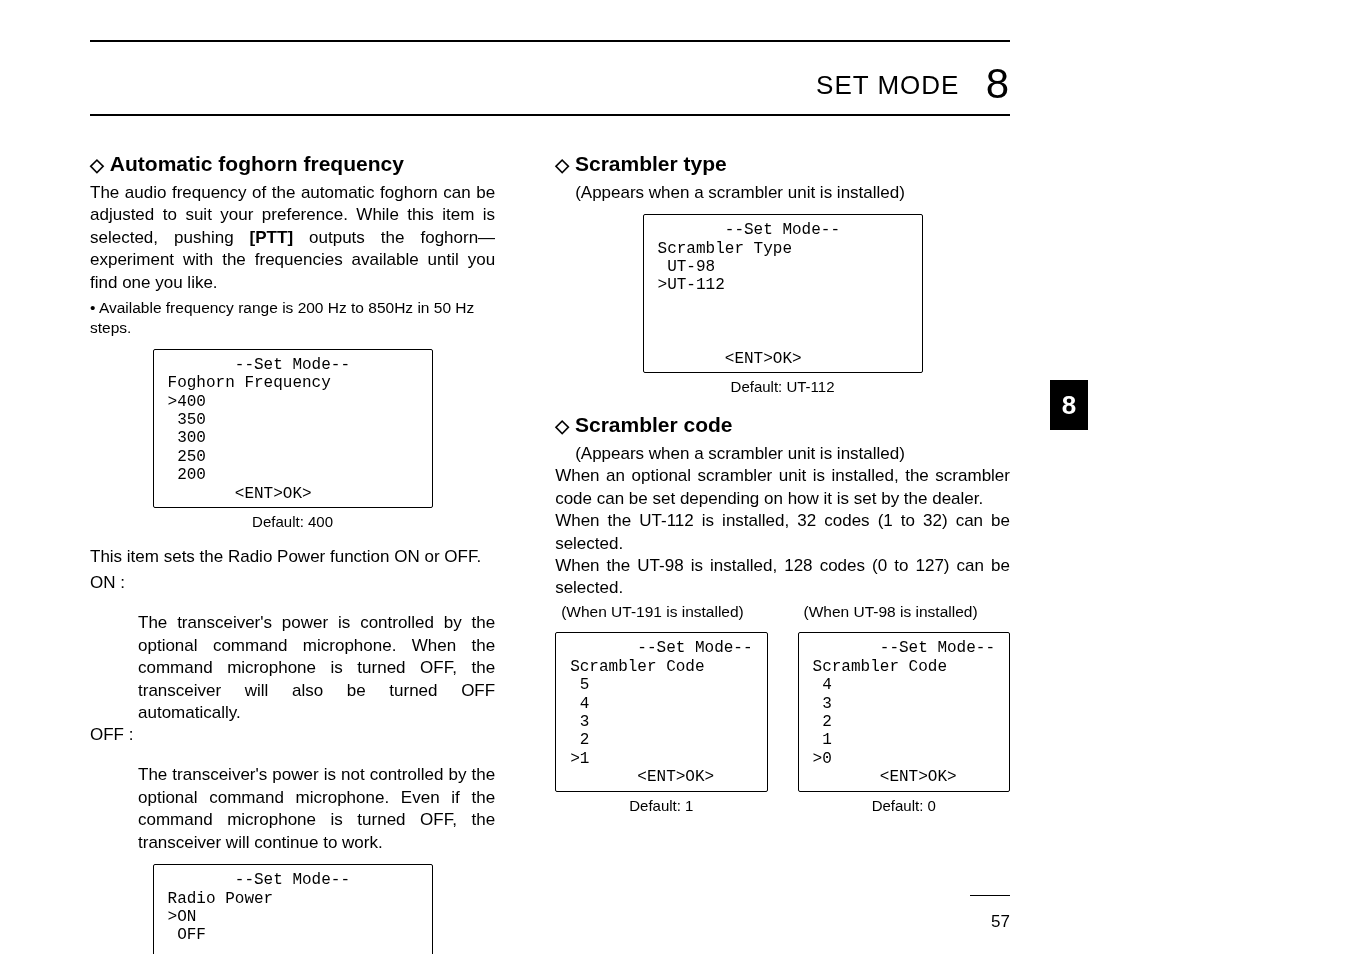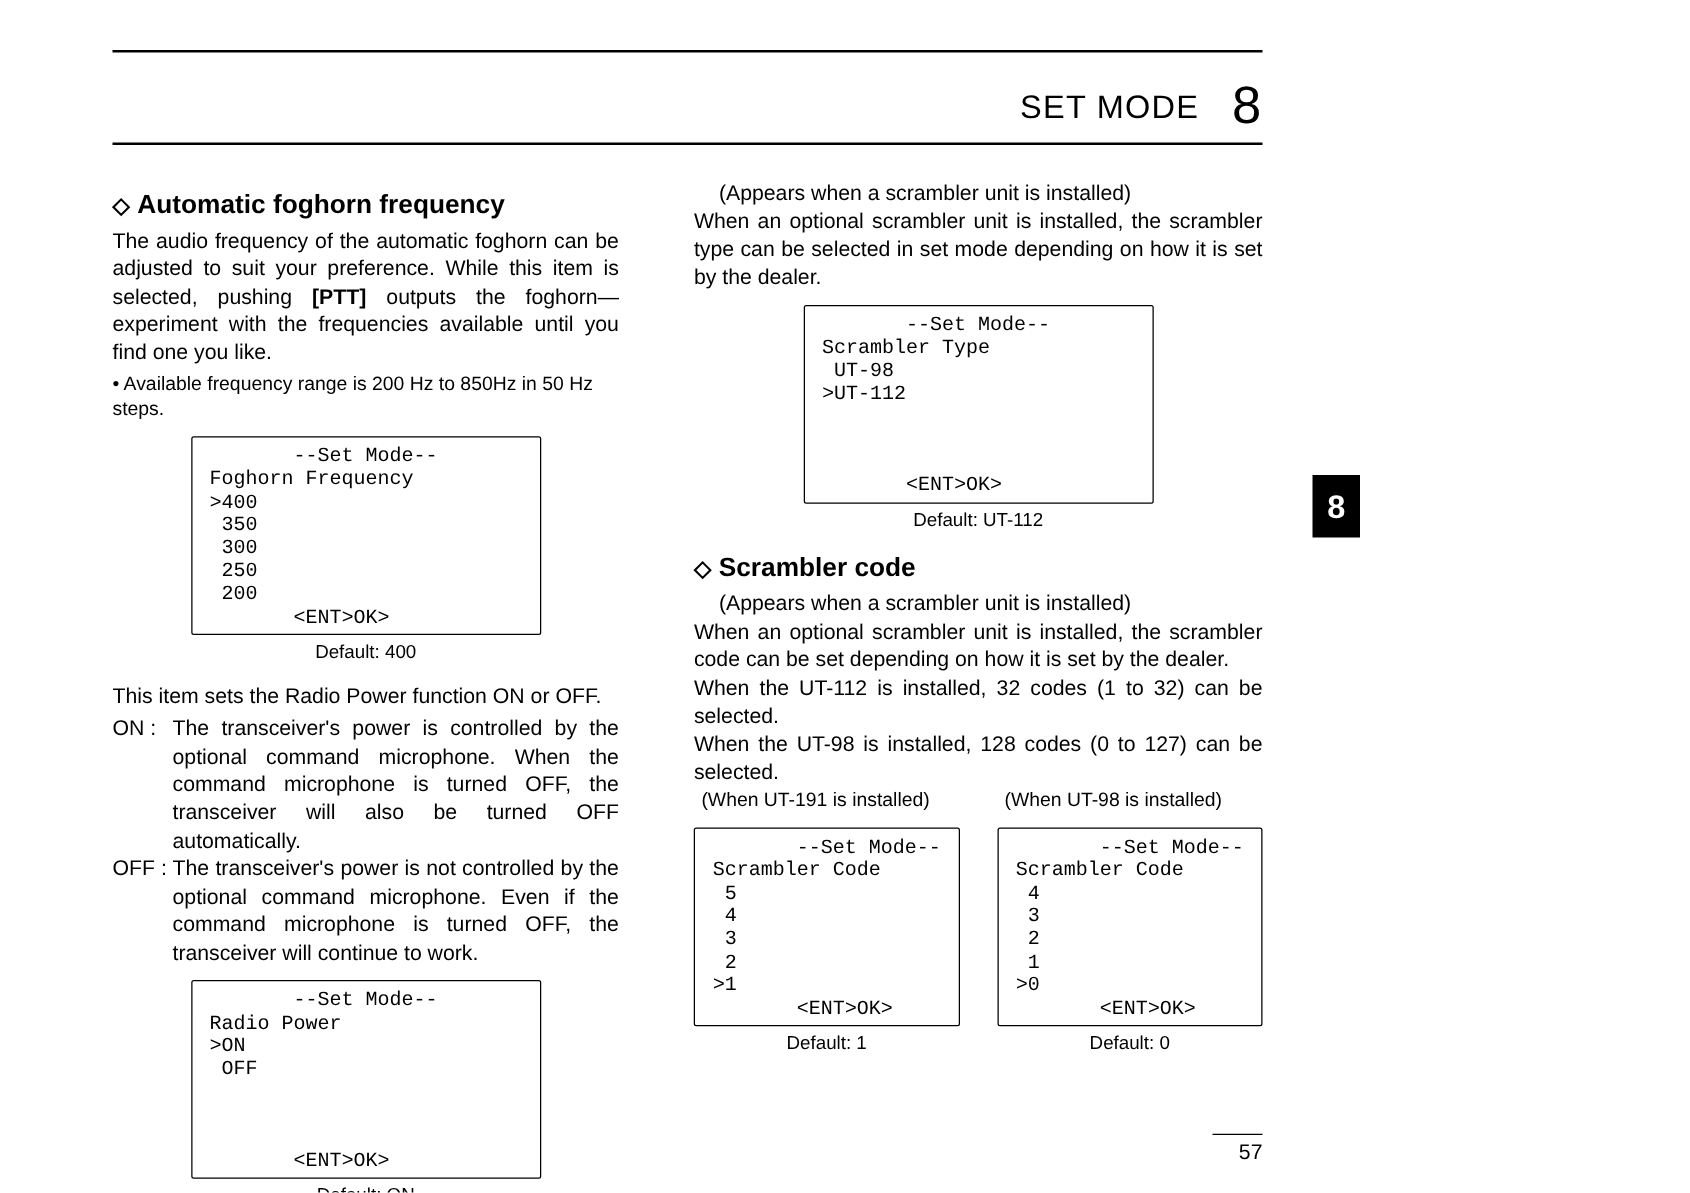--- a/index.html
+++ b/index.html
@@ -53,21 +53,21 @@
   .subheading .dia {
     font-size: 18px;
     margin-right: 6px;
   }
   .body-text { text-align: justify; }
   .indent { margin-left: 20px; }
   .bullet-line { font-size: 15.5px; margin: 4px 0 10px 0; }
   .deflist { margin: 4px 0; }
   .deflist .row { display: flex; }
   .deflist .label { width: 48px; flex: none; }
-  .deflist .desc { flex: 1; text-align: justify; }
+  .deflist .desc { flex: 1; text-align: justify; margin-top: 40px; }
   .lcd {
     width: 280px;
     margin: 10px auto 2px auto;
     border: 1.5px solid #000;
     border-radius: 2px;
     padding: 6px 14px 4px 14px;
     font-family: "Courier New", monospace;
     font-size: 16px;
     line-height: 1.15;
     white-space: pre;
@@ -98,21 +98,21 @@
     display: flex;
     align-items: center;
     justify-content: center;
   }
   .page-num {
     position: absolute;
     right: 90px;
     bottom: 22px;
     font-size: 17px;
     border-top: 1.5px solid #000;
-    padding-top: 4px;
+    padding-top: 16px;
     width: 40px;
     text-align: right;
   }
 </style>
 </head>
 <body>
 
 <div class="page">
   <div class="top-rule"></div>
   <div class="header-line">
@@ -157,22 +157,24 @@
 ˃ON
  OFF
 
 
 
        &lt;ENT˃OK&gt;</div>
       <div class="lcd-caption">Default: ON</div>
     </div>
 
     <div class="col">
+      <div class="subheading">
+        <span class="dia">◇</span><span>Scrambler type</span>
+      </div>
       <div class="indent">(Appears when a scrambler unit is installed)</div>
-      <div class="body-text">When an optional scrambler unit is installed, the scrambler type can be selected in set mode depending on how it is set by the dealer.</div>
       <div class="lcd">       --Set Mode--
 Scrambler Type
  UT-98
 ˃UT-112
 
 
 
        &lt;ENT˃OK&gt;</div>
       <div class="lcd-caption">Default: UT-112</div>
 

